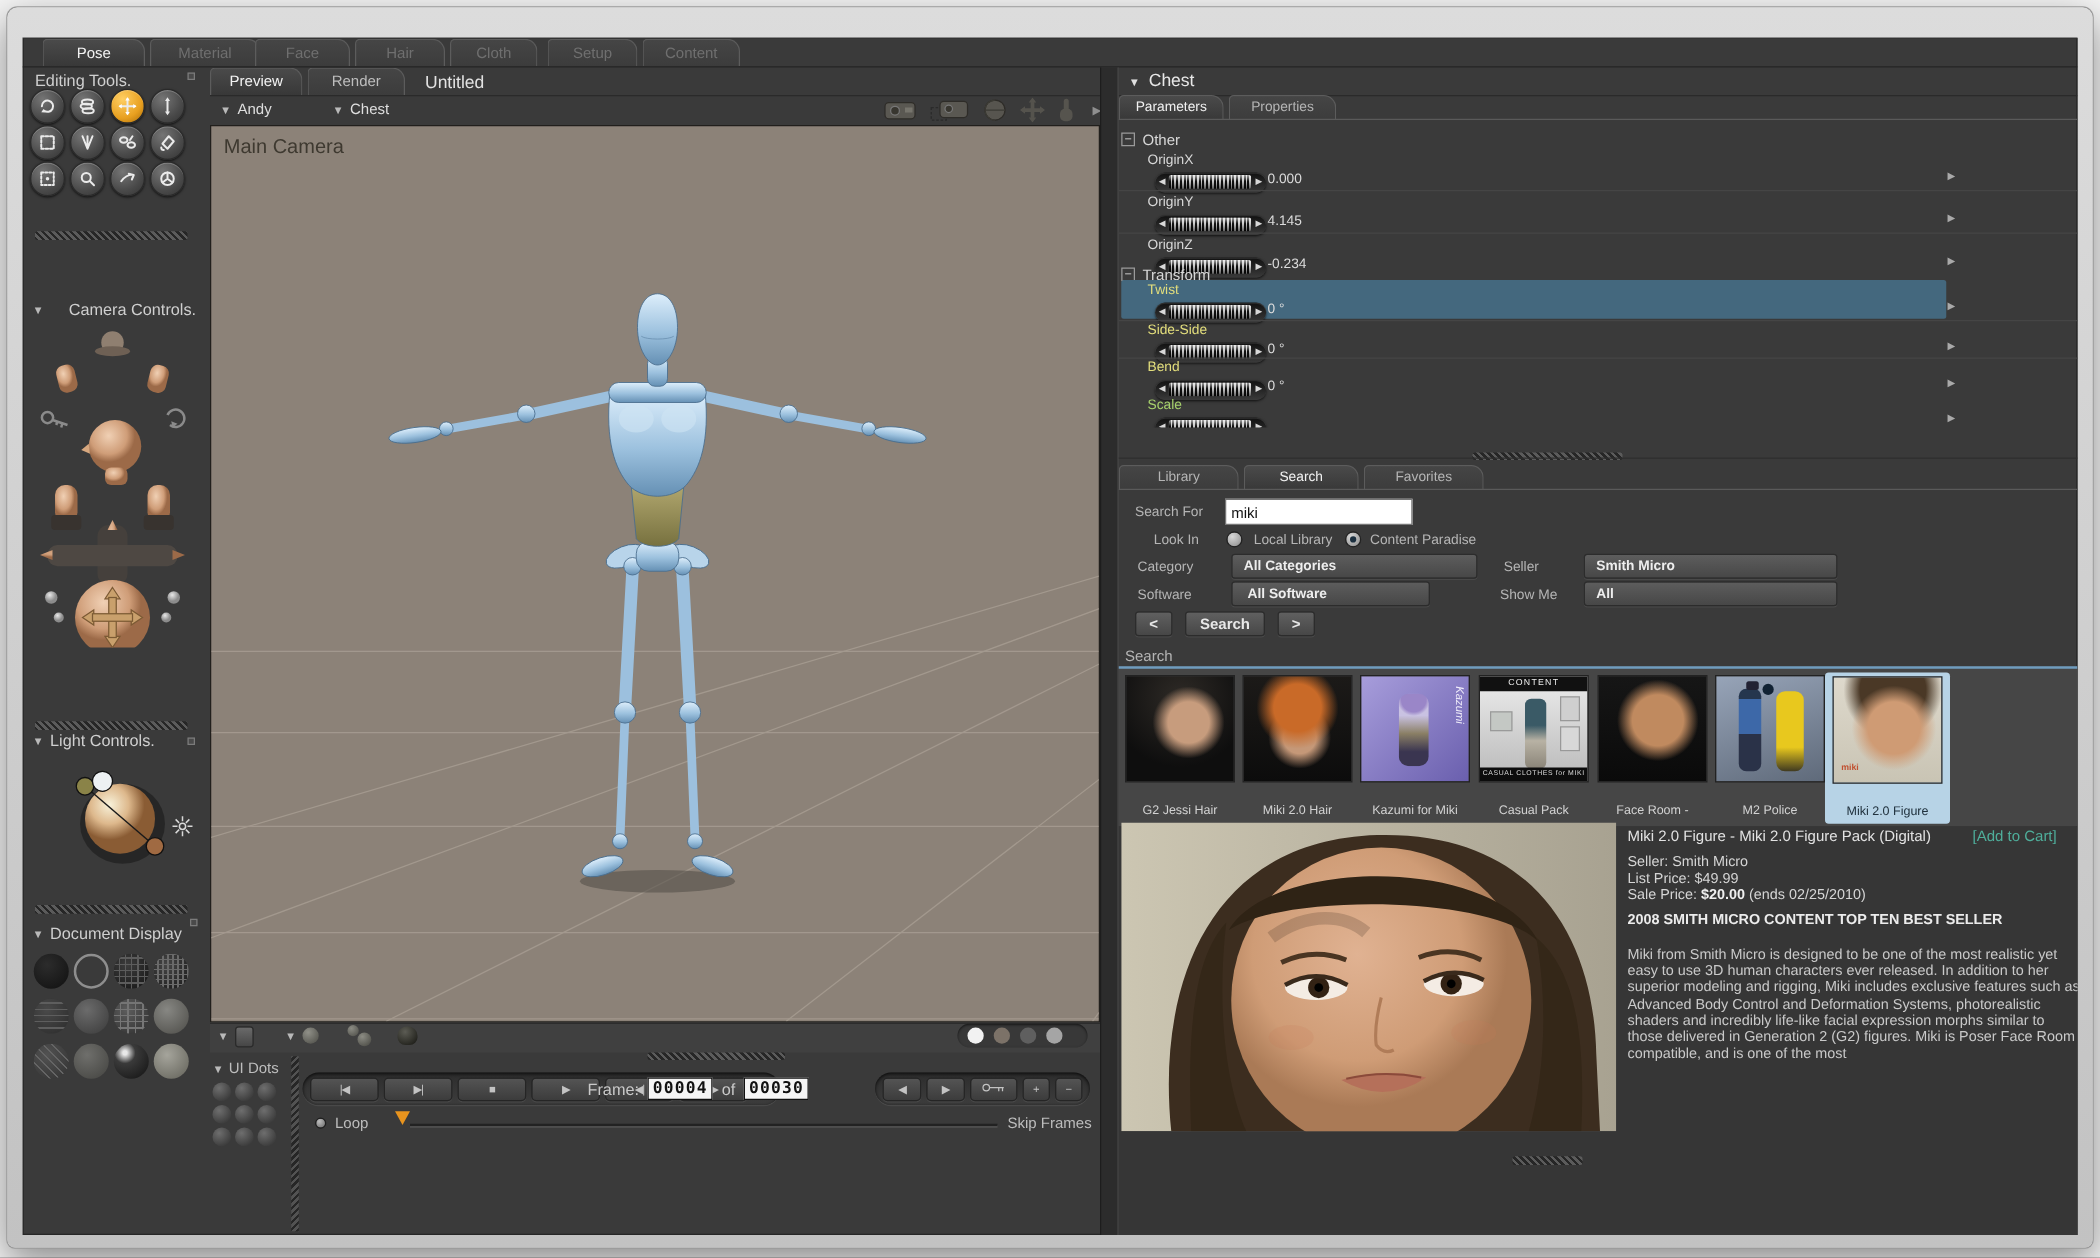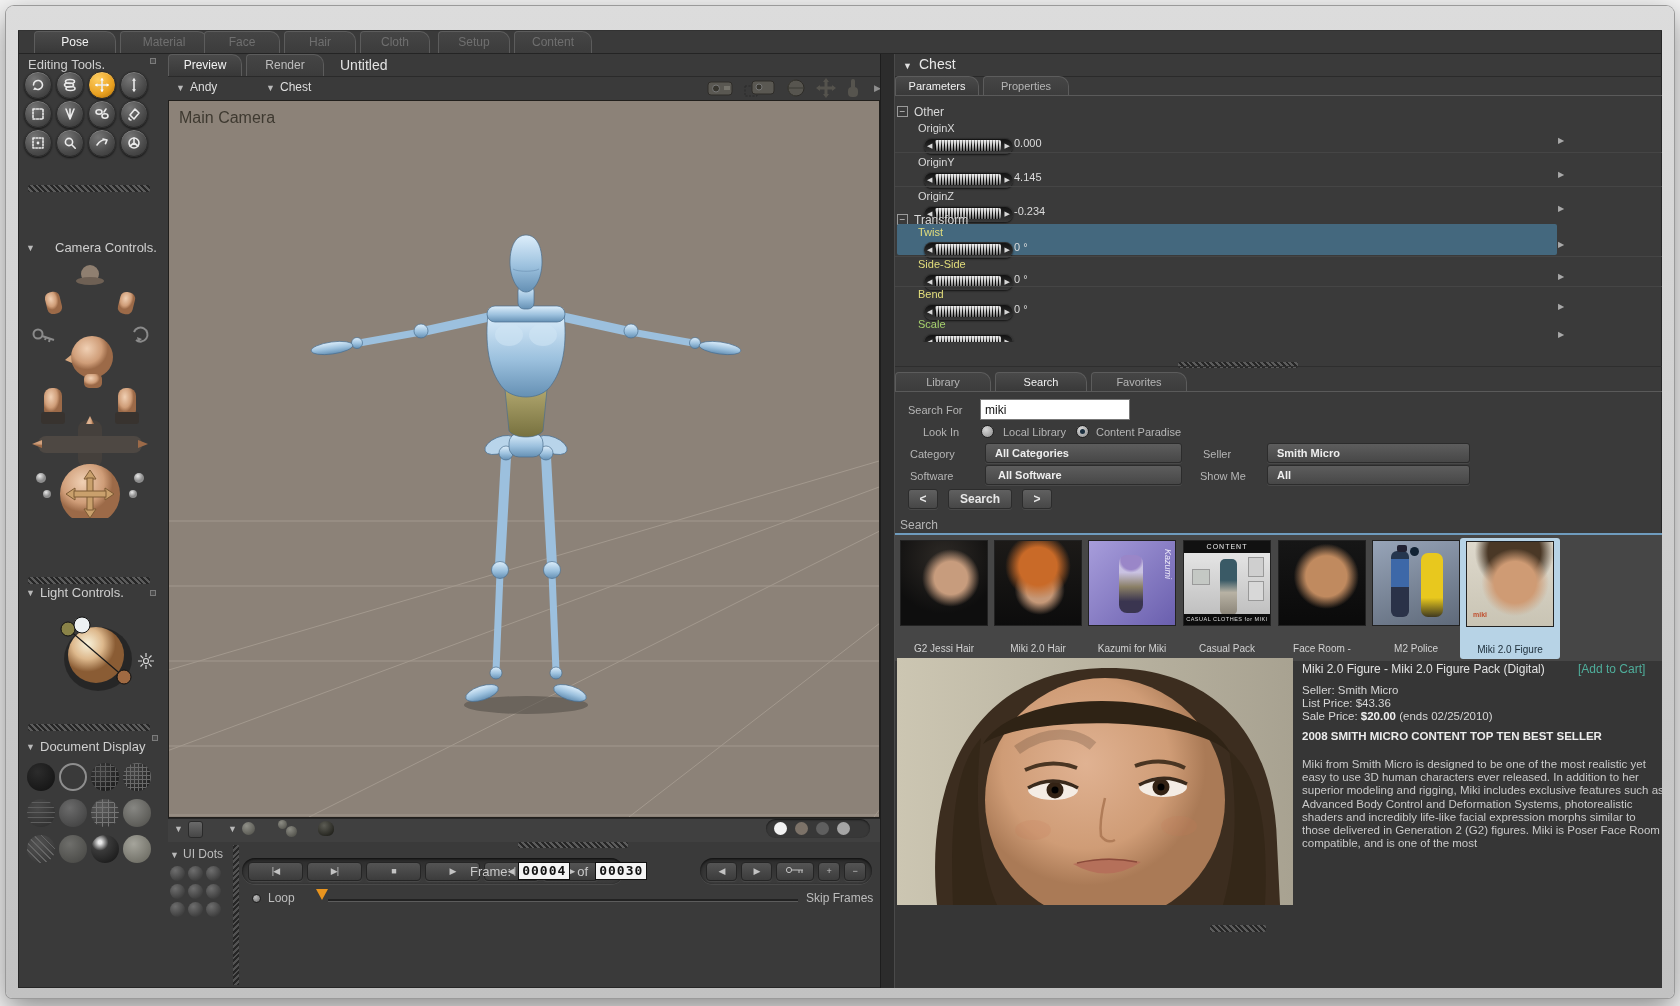--- a/index.html
+++ b/index.html
@@ -542,21 +542,21 @@
     <div class="abs flabel" style="left:969px;top:396px;margin-left:16px;">Local Library</div>
     <div class="radio sel" style="left:1058px;top:395px;"></div>
     <div class="abs flabel" style="left:1078px;top:396px;">Content Paradise</div>
 
     <div class="abs flabel" style="left:892px;top:418px;">Category</div>
     <div class="dd" style="left:967px;top:413px;width:197px;">All Categories</div>
     <div class="abs flabel" style="left:1185px;top:418px;">Seller</div>
     <div class="dd" style="left:1249px;top:413px;width:203px;">Smith Micro</div>
 
     <div class="abs flabel" style="left:892px;top:440px;">Software</div>
-    <div class="dd" style="left:967px;top:435px;width:197px;padding-left:12px;">All Software</div>
+    <div class="dd" style="left:967px;top:435px;width:159px;padding-left:12px;">All Software</div>
     <div class="abs flabel" style="left:1182px;top:440px;">Show Me</div>
     <div class="dd" style="left:1249px;top:435px;width:203px;">All</div>
 
     <div class="btn" style="left:890px;top:459px;width:30px;">&lt;</div>
     <div class="btn" style="left:930px;top:459px;width:64px;">Search</div>
     <div class="btn" style="left:1004px;top:459px;width:30px;">&gt;</div>
 
     <div class="abs flabel" style="left:882px;top:488px;font-size:12px;">Search</div>
 
     <div class="abs" style="left:877px;top:503px;width:767px;height:128px;background:#464646;border-top:2px solid #6f9cbe;"></div>
@@ -636,21 +636,21 @@
       <path d="M176,206 Q210,196 244,204 Q211,226 176,206 Z" fill="#b5705a"></path>
       <path d="M180,205 q30,-7 60,-1" stroke="#8a4a3a" stroke-width="1.5" fill="none"></path>
       <ellipse cx="136" cy="172" rx="18" ry="10" fill="#c97c5a" opacity="0.18"></ellipse>
       <ellipse cx="282" cy="168" rx="18" ry="10" fill="#c97c5a" opacity="0.18"></ellipse>
     </svg>
 
     <div class="abs" style="left:1284px;top:632px;font-size:12px;color:#e2e2e2;">Miki 2.0 Figure - Miki 2.0 Figure Pack (Digital)</div>
     <div class="abs" style="left:1560px;top:632px;font-size:12px;color:#4fae9b;">[Add to Cart]</div>
 
     <div class="abs" style="left:1284px;top:654px;font-size:11.5px;color:#d5d5d5;">Seller: Smith Micro</div>
-    <div class="abs" style="left:1284px;top:667px;font-size:11.5px;color:#d5d5d5;">List Price: $43.36</div>
+    <div class="abs" style="left:1284px;top:667px;font-size:11.5px;color:#d5d5d5;">List Price: $49.99</div>
     <div class="abs" style="left:1284px;top:680px;font-size:11.5px;color:#d5d5d5;"><span>Sale Price: </span><b style="color:#f0f0f0;">$20.00</b><span> (ends 02/25/2010)</span></div>
 
     <div class="abs" style="left:1284px;top:700px;font-size:11.5px;font-weight:bold;color:#ececec;">2008 SMITH MICRO CONTENT TOP TEN BEST SELLER</div>
 
     <div class="abs" style="left:1284px;top:728px;width:364px;font-size:11.5px;line-height:13.2px;color:#c9c9c9;height:122px;overflow:hidden;">Miki from Smith Micro is designed to be one of the most realistic yet easy to use 3D human characters ever released. In addition to her superior modeling and rigging, Miki includes exclusive features such as Advanced Body Control and Deformation Systems, photorealistic shaders and incredibly life-like facial expression morphs similar to those delivered in Generation 2 (G2) figures. Miki is Poser Face Room compatible, and is one of the most</div>
 
     <div class="hatch abs" style="left:1192px;top:895px;width:56px;height:7px;"></div>
   </div>
 </div>
 

